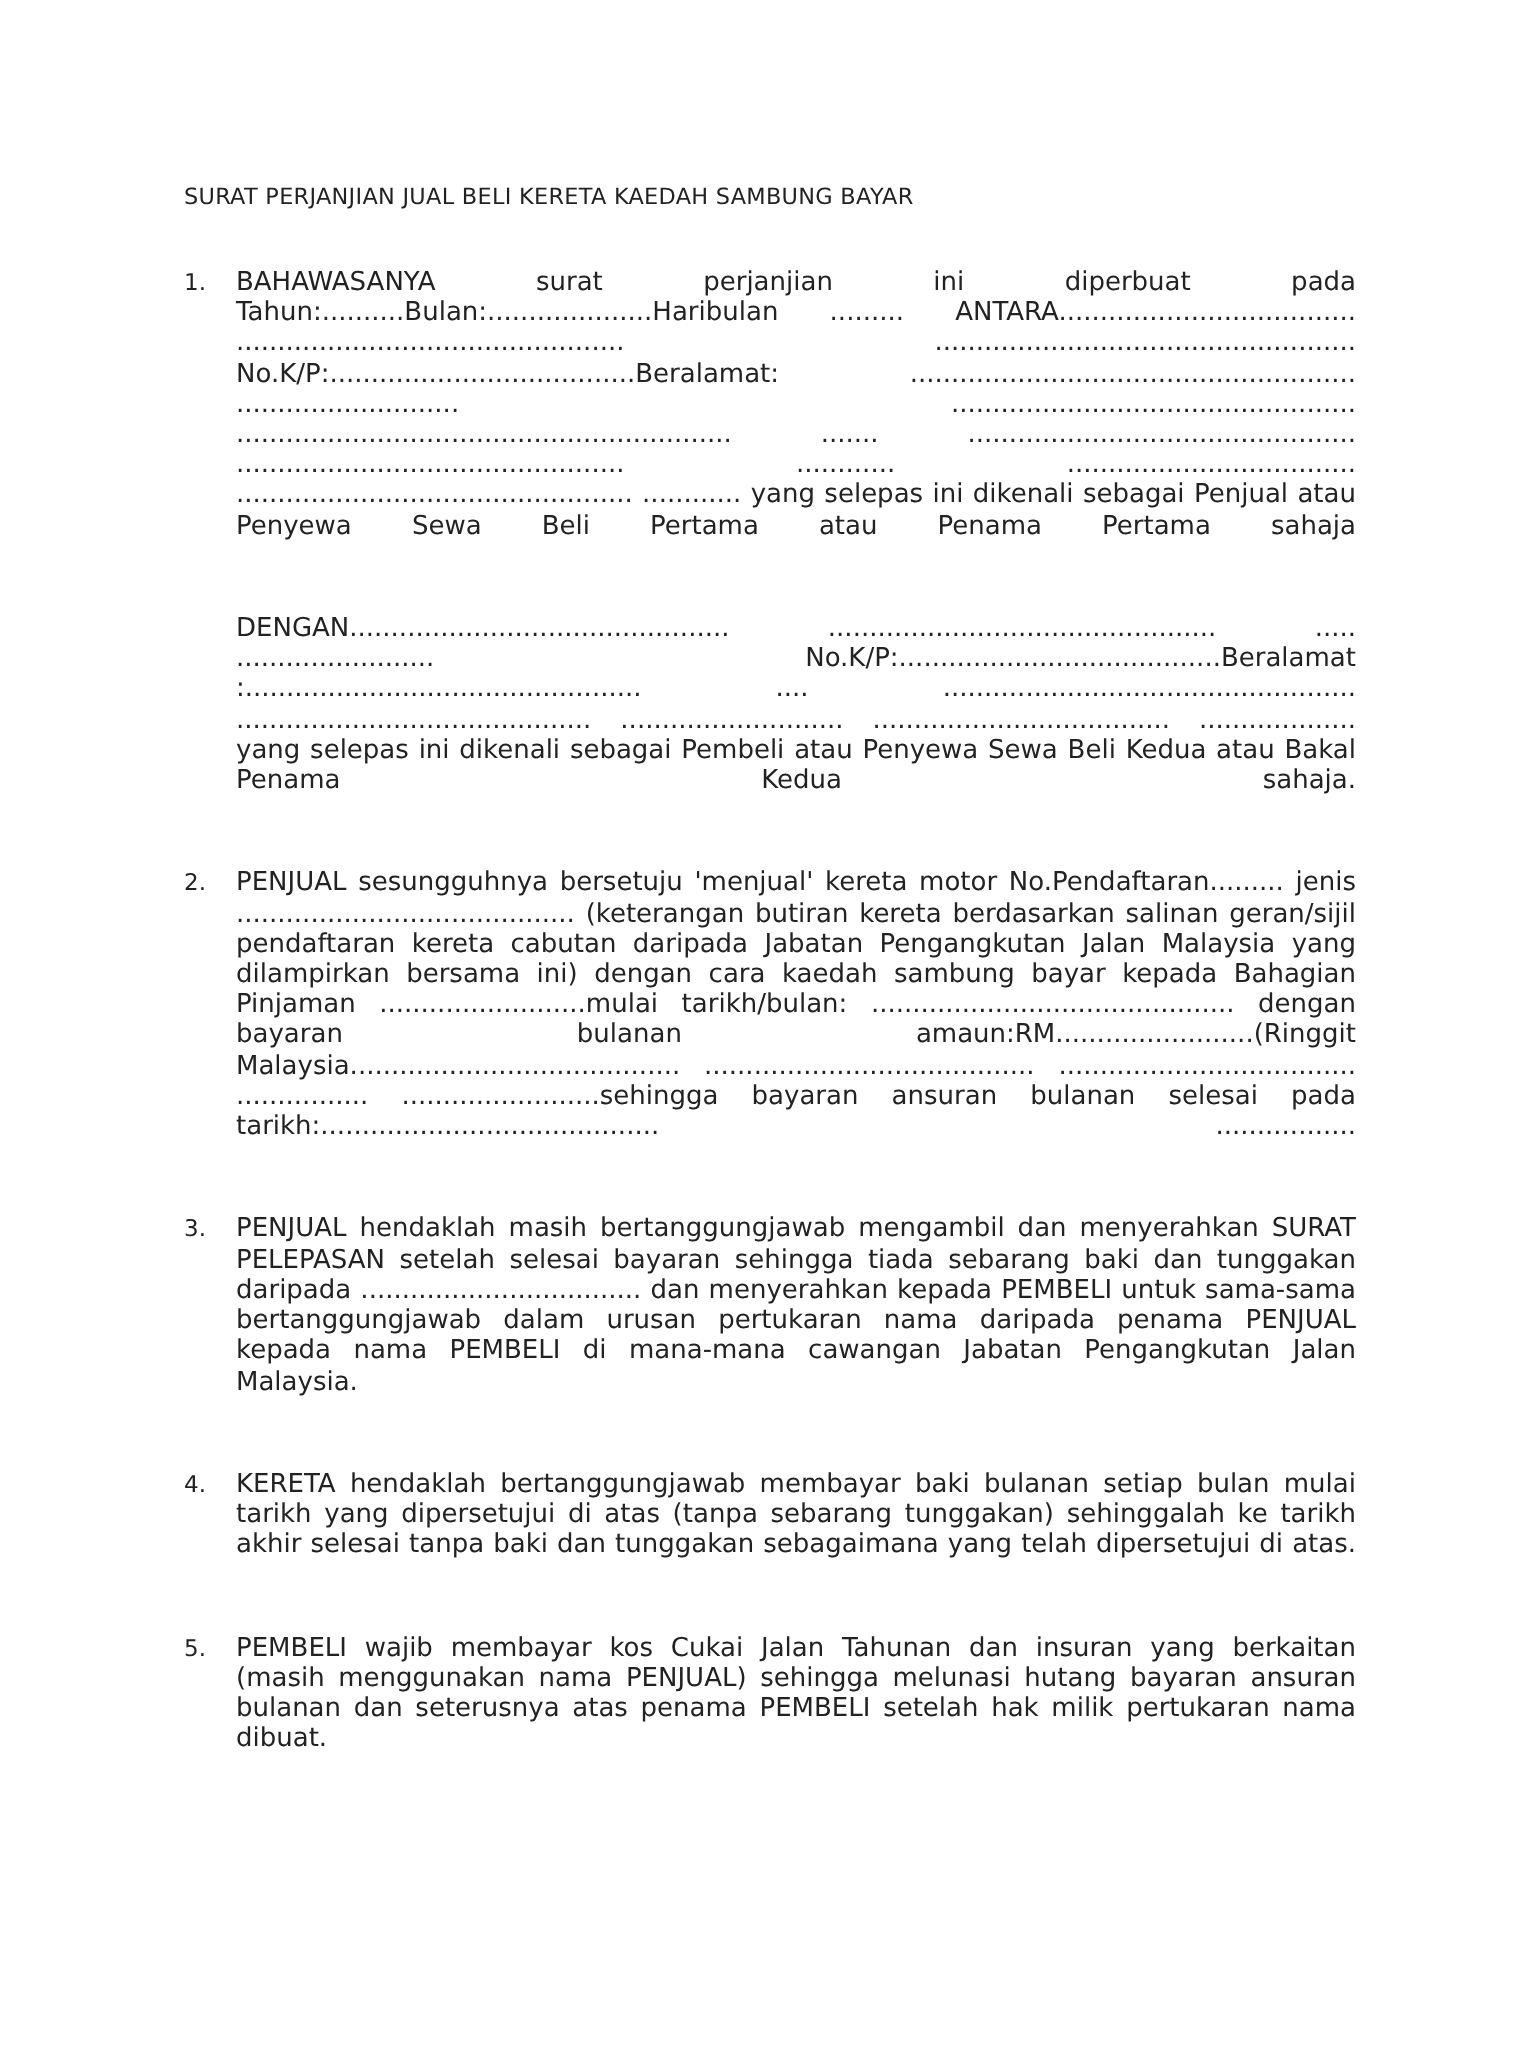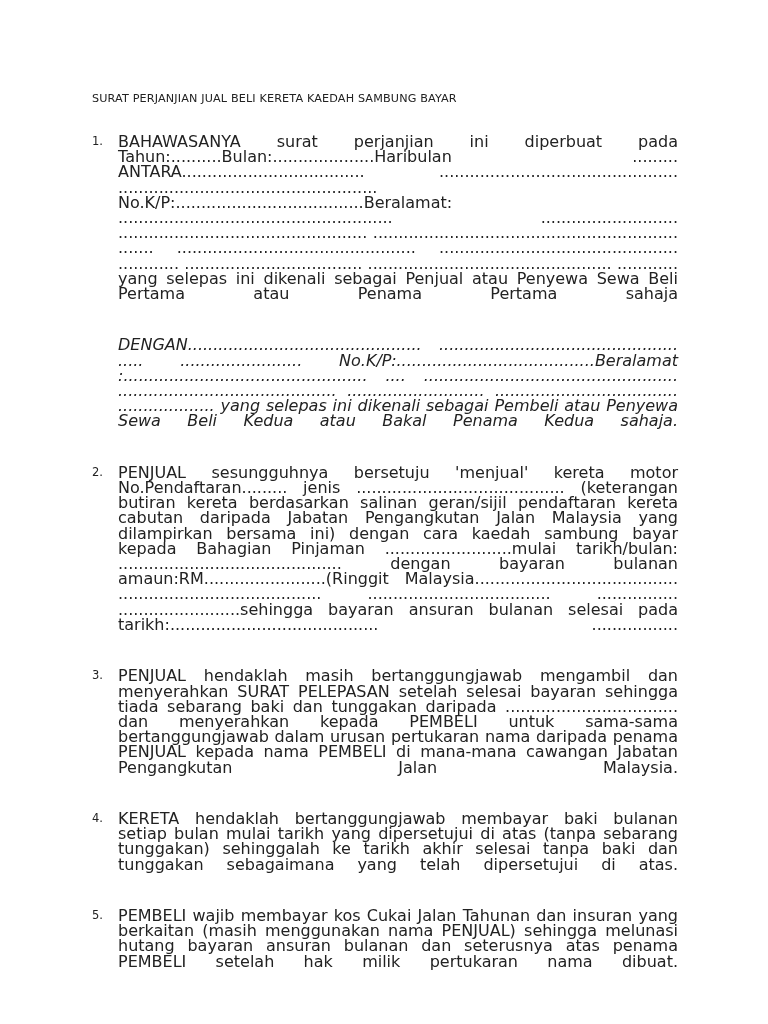--- a/index.html
+++ b/index.html
@@ -48,34 +48,33 @@
   .clause-num {
     position: absolute;
     left: 0;
     top: 0;
     width: 20px;
     font-size: 11.5px;
     line-height: 15.2px;
     color: #222222;
   }
   .clause-body {
-    font-size: 16px;
+    font-size: 13px;
     line-height: 15.2px;
     color: #222222;
   }
   .para {
     text-align: justify;
     text-justify: inter-word;
     margin: 0;
     word-spacing: normal;
     hyphens: none;
   }
   .para + .para {
     margin-top: 0;
-    font-style: italic;
   }
   .para.gap-before {
     margin-top: 21px;
   }
   
   .para::after {
     content: "";
     display: inline-block;
     width: 100%;
   }

